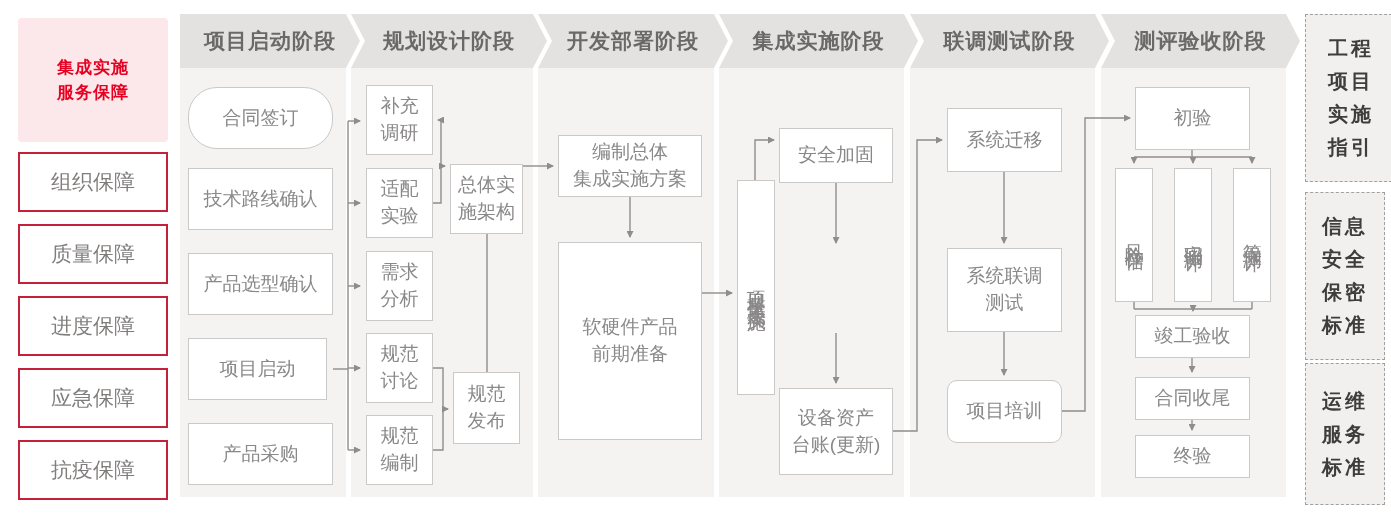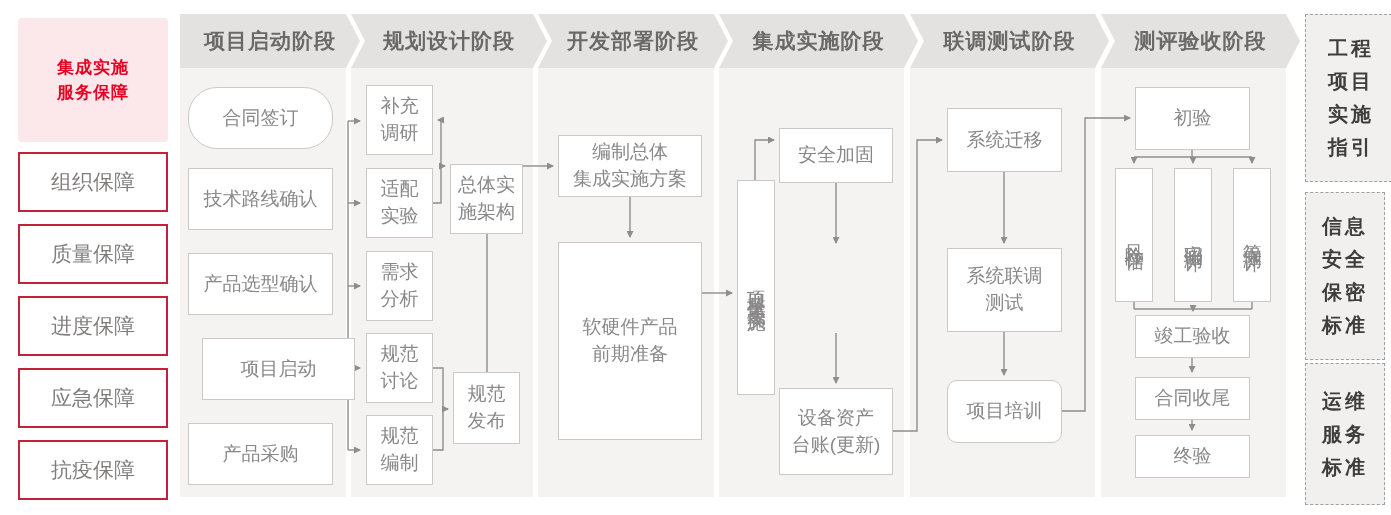--- a/index.html
+++ b/index.html
@@ -112,21 +112,21 @@
       <path d="M1193,309 V311" marker-end="url(#arr)"></path>
 
       <path d="M1192,358 V372" marker-end="url(#arr)"></path>
       <path d="M1192,420 V430" marker-end="url(#arr)"></path>
     </g>
   </svg>
 
   <div class="abs box" style="left:188px;top:87px;width:145px;height:62px;border-radius:29px;">合同签订</div>
   <div class="abs box" style="left:188px;top:168px;width:145px;height:62px;">技术路线确认</div>
   <div class="abs box" style="left:188px;top:253px;width:145px;height:62px;">产品选型确认</div>
-  <div class="abs box" style="left:188px;top:338px;width:153px;height:62px;margin-left:14px;">项目启动</div>
+  <div class="abs box" style="left:188px;top:338px;width:139px;height:62px;">项目启动</div>
   <div class="abs box" style="left:188px;top:423px;width:145px;height:62px;">产品采购</div>
 
   <div class="abs box" style="left:366px;top:85px;width:67px;height:70px;">补充
 调研</div>
   <div class="abs box" style="left:366px;top:168px;width:67px;height:70px;">适配
 实验</div>
   <div class="abs box" style="left:366px;top:251px;width:67px;height:70px;">需求
 分析</div>
   <div class="abs box" style="left:366px;top:333px;width:67px;height:70px;">规范
 讨论</div>

